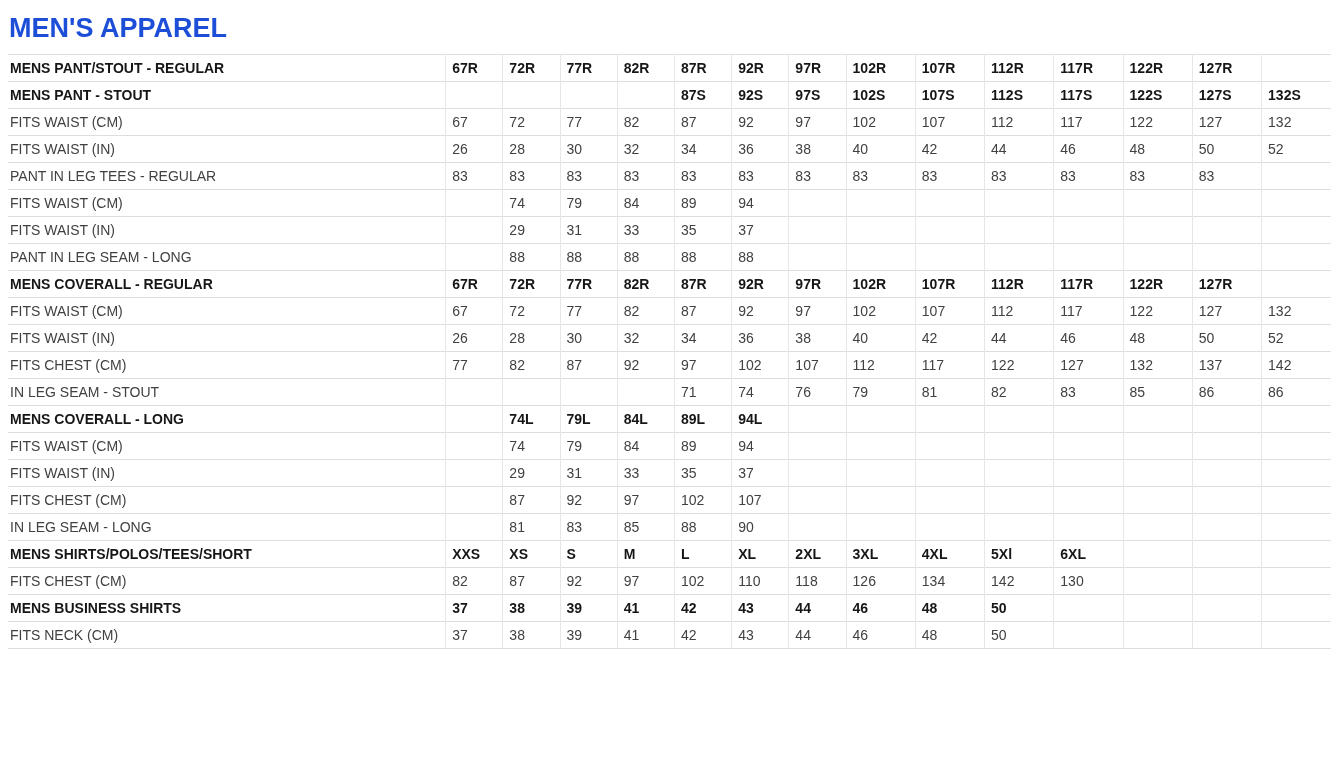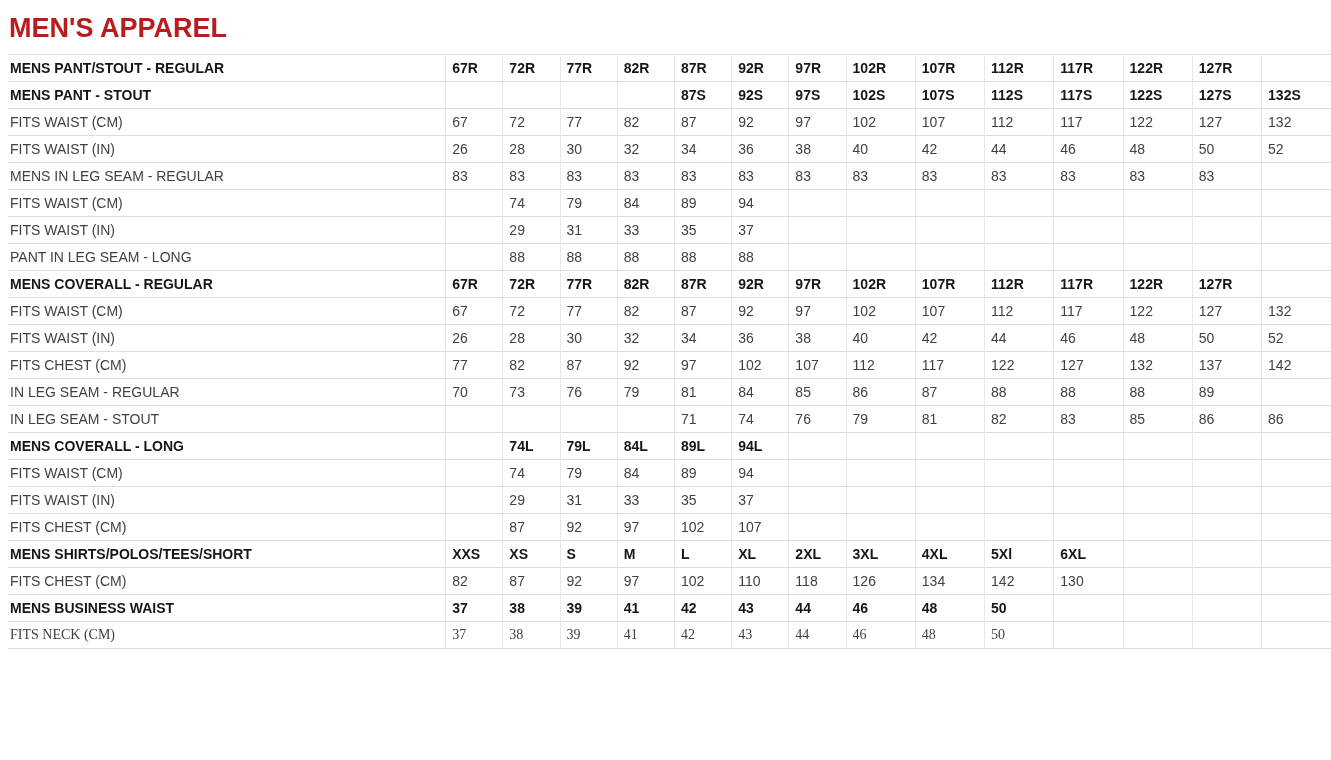--- a/index.html
+++ b/index.html
@@ -10,21 +10,21 @@
   }
   .page {
     width: 1331px;
     box-sizing: border-box;
     padding-left: 8px;
     background: #ffffff;
   }
   .page-title {
     font-size: 27px;
     font-weight: 700;
-    color: #b91c1c;
+    color: #1d4ed8;
     letter-spacing: 0px;
     padding: 13px 0 11px 1px;
     line-height: 30px;
   }
   table.size-table {
     border-collapse: collapse;
     table-layout: fixed;
     width: 1323px;
   }
   table.size-table td {
@@ -35,21 +35,20 @@
     border-top: 1px solid #dedede;
     border-right: 1px solid #e7e7e7;
     color: #414141;
     white-space: nowrap;
     overflow: hidden;
     vertical-align: middle;
     background: #ffffff;
   }
   table.size-table tr:last-child td {
     border-bottom: 1px solid #dedede;
-    font-family: Liberation Serif, serif;
   }
   table.size-table td:last-child {
     border-right: none;
   }
   table.size-table td.label-cell {
     padding-left: 2px;
   }
   table.size-table tr.bold-row td {
     font-weight: 700;
     color: #161616;
@@ -145,21 +144,21 @@
           <td class="value-cell">38</td>
           <td class="value-cell">40</td>
           <td class="value-cell">42</td>
           <td class="value-cell">44</td>
           <td class="value-cell">46</td>
           <td class="value-cell">48</td>
           <td class="value-cell">50</td>
           <td class="value-cell">52</td>
         </tr>
         <tr>
-          <td class="label-cell">MENS IN LEG SEAM - REGULAR</td>
+          <td class="label-cell">PANT IN LEG TEES - REGULAR</td>
           <td class="value-cell">83</td>
           <td class="value-cell">83</td>
           <td class="value-cell">83</td>
           <td class="value-cell">83</td>
           <td class="value-cell">83</td>
           <td class="value-cell">83</td>
           <td class="value-cell">83</td>
           <td class="value-cell">83</td>
           <td class="value-cell">83</td>
           <td class="value-cell">83</td>
@@ -281,37 +280,20 @@
           <td class="value-cell">107</td>
           <td class="value-cell">112</td>
           <td class="value-cell">117</td>
           <td class="value-cell">122</td>
           <td class="value-cell">127</td>
           <td class="value-cell">132</td>
           <td class="value-cell">137</td>
           <td class="value-cell">142</td>
         </tr>
         <tr>
-          <td class="label-cell">IN LEG SEAM - REGULAR</td>
-          <td class="value-cell">70</td>
-          <td class="value-cell">73</td>
-          <td class="value-cell">76</td>
-          <td class="value-cell">79</td>
-          <td class="value-cell">81</td>
-          <td class="value-cell">84</td>
-          <td class="value-cell">85</td>
-          <td class="value-cell">86</td>
-          <td class="value-cell">87</td>
-          <td class="value-cell">88</td>
-          <td class="value-cell">88</td>
-          <td class="value-cell">88</td>
-          <td class="value-cell">89</td>
-          <td class="value-cell"></td>
-        </tr>
-        <tr>
           <td class="label-cell">IN LEG SEAM - STOUT</td>
           <td class="value-cell"></td>
           <td class="value-cell"></td>
           <td class="value-cell"></td>
           <td class="value-cell"></td>
           <td class="value-cell">71</td>
           <td class="value-cell">74</td>
           <td class="value-cell">76</td>
           <td class="value-cell">79</td>
           <td class="value-cell">81</td>
@@ -373,20 +355,37 @@
           <td class="value-cell"></td>
         </tr>
         <tr>
           <td class="label-cell">FITS CHEST (CM)</td>
           <td class="value-cell"></td>
           <td class="value-cell">87</td>
           <td class="value-cell">92</td>
           <td class="value-cell">97</td>
           <td class="value-cell">102</td>
           <td class="value-cell">107</td>
+          <td class="value-cell"></td>
+          <td class="value-cell"></td>
+          <td class="value-cell"></td>
+          <td class="value-cell"></td>
+          <td class="value-cell"></td>
+          <td class="value-cell"></td>
+          <td class="value-cell"></td>
+          <td class="value-cell"></td>
+        </tr>
+        <tr>
+          <td class="label-cell">IN LEG SEAM - LONG</td>
+          <td class="value-cell"></td>
+          <td class="value-cell">81</td>
+          <td class="value-cell">83</td>
+          <td class="value-cell">85</td>
+          <td class="value-cell">88</td>
+          <td class="value-cell">90</td>
           <td class="value-cell"></td>
           <td class="value-cell"></td>
           <td class="value-cell"></td>
           <td class="value-cell"></td>
           <td class="value-cell"></td>
           <td class="value-cell"></td>
           <td class="value-cell"></td>
           <td class="value-cell"></td>
         </tr>
         <tr class="bold-row">
@@ -417,21 +416,21 @@
           <td class="value-cell">118</td>
           <td class="value-cell">126</td>
           <td class="value-cell">134</td>
           <td class="value-cell">142</td>
           <td class="value-cell">130</td>
           <td class="value-cell"></td>
           <td class="value-cell"></td>
           <td class="value-cell"></td>
         </tr>
         <tr class="bold-row">
-          <td class="label-cell">MENS BUSINESS WAIST</td>
+          <td class="label-cell">MENS BUSINESS SHIRTS</td>
           <td class="value-cell">37</td>
           <td class="value-cell">38</td>
           <td class="value-cell">39</td>
           <td class="value-cell">41</td>
           <td class="value-cell">42</td>
           <td class="value-cell">43</td>
           <td class="value-cell">44</td>
           <td class="value-cell">46</td>
           <td class="value-cell">48</td>
           <td class="value-cell">50</td>

